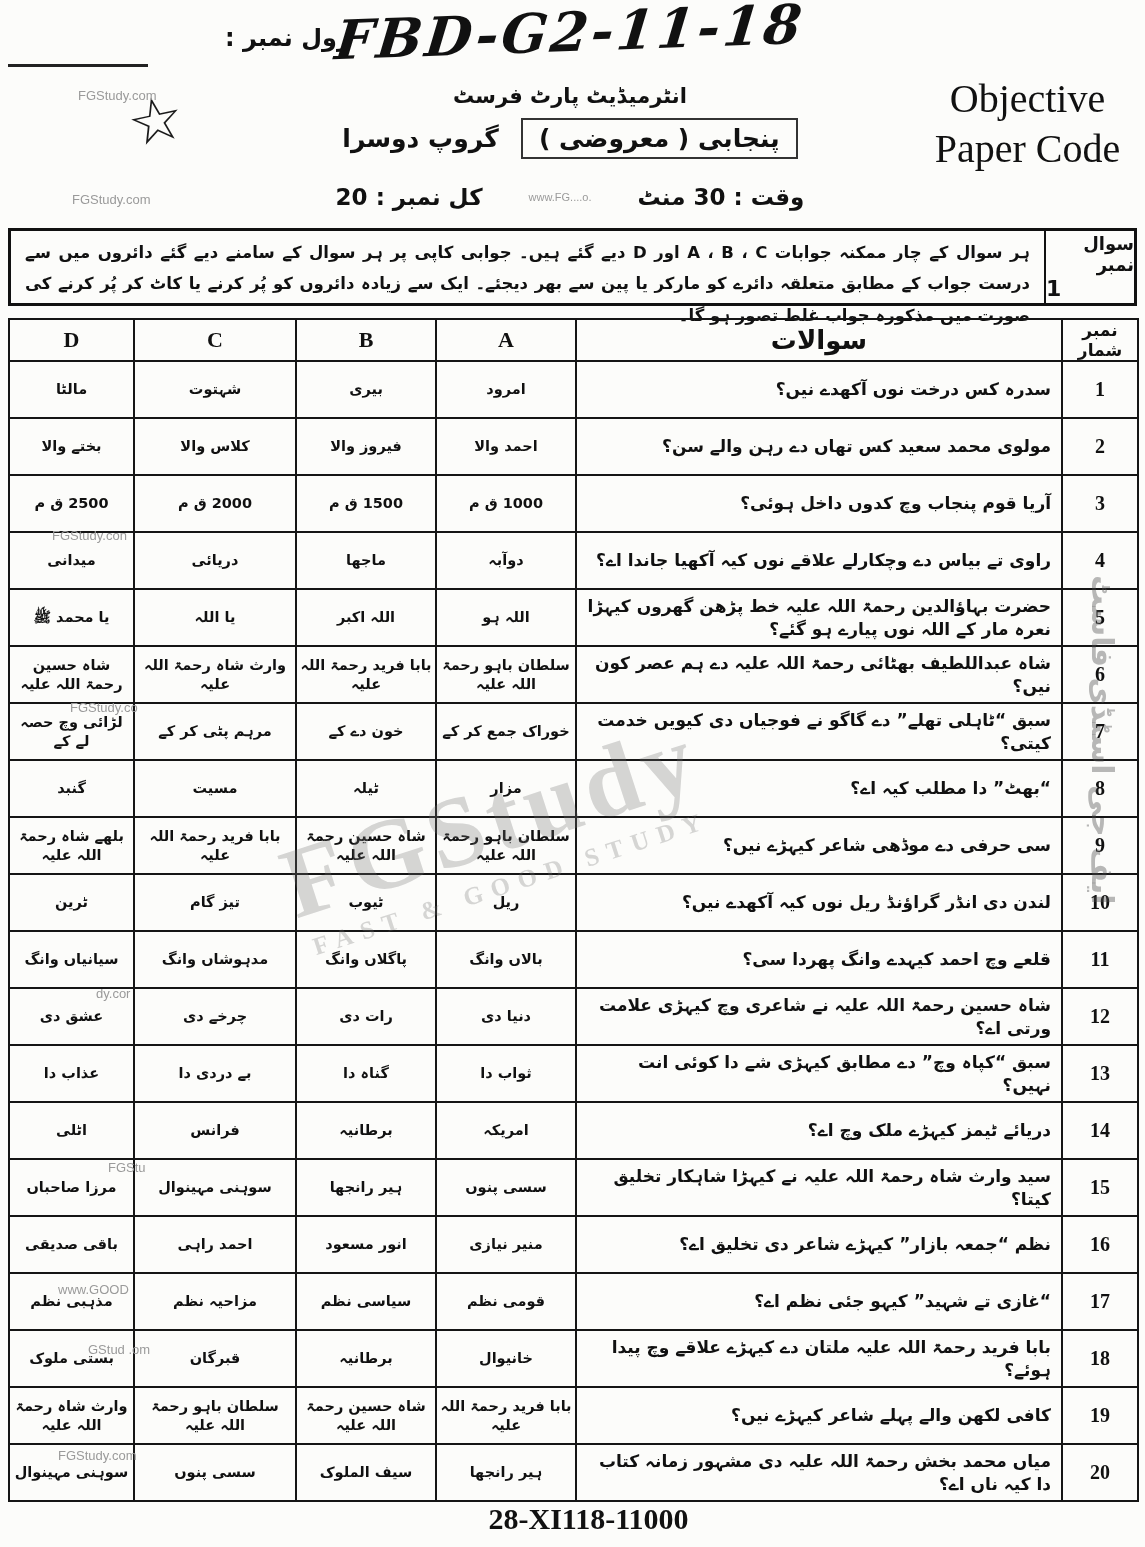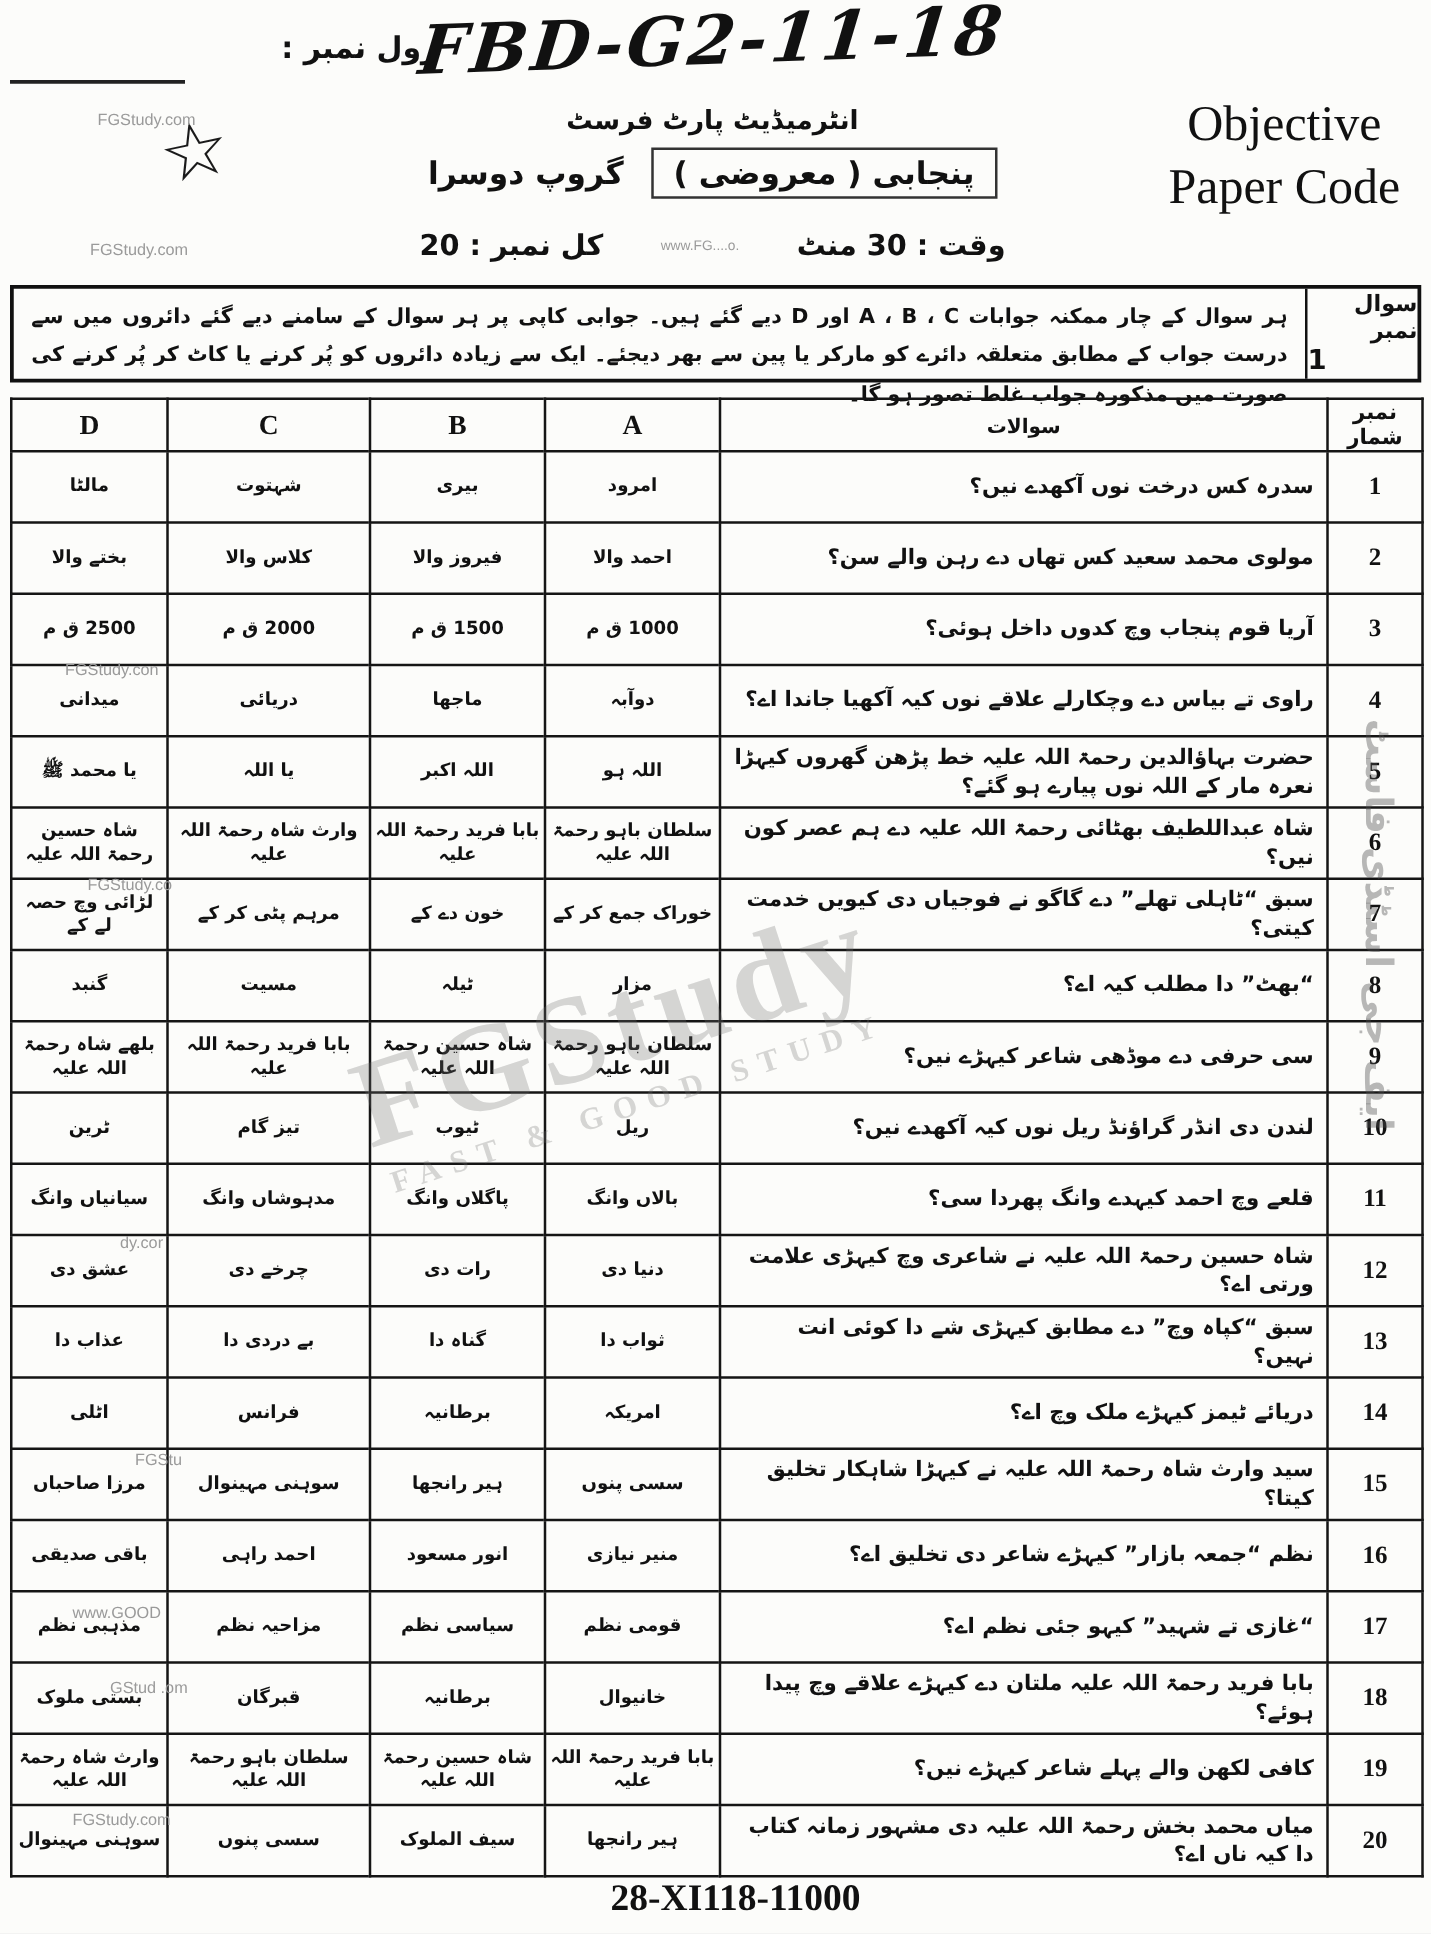--- a/index.html
+++ b/index.html
@@ -50,21 +50,21 @@
   .instruction .qno .lbl { font-size:18px; }
   .instruction .qno .num { font-size:22px; }
   .instruction .text { flex:1; padding:6px 14px; font-size:16.5px; font-weight:bold; line-height:1.9; text-align:justify; direction:rtl; }
   
   .qtable { position:absolute; top:318px; left:8px; width:1129px; border-collapse:collapse; direction:rtl; table-layout:fixed; }
   .qtable th, .qtable td { border:2px solid #151515; overflow:hidden; vertical-align:middle; }
   .qtable thead tr { height:36px; }
   .qtable tbody tr { height:57px; }
   .qtable th { font-weight:bold; text-align:center; }
   .h-sr { font-size:17px; }
-  .h-q  { font-size:16px; }
+  .h-q  { font-size:26px; }
   .h-opt{ font-size:22px; font-family:"Liberation Serif", serif; }
   .qtable td.sr  { text-align:center; font-size:20px; font-weight:bold; font-family:"Liberation Serif", serif; }
   .qtable td.q   { font-size:17px; font-weight:bold; padding:2px 10px; text-align:right; line-height:1.35; }
   .qtable td.opt { text-align:center; font-size:14.5px; font-weight:bold; padding:2px 3px; line-height:1.3; }
   
   .footer { position:absolute; top:1502px; left:0; width:100%; text-align:center;
             font-family:"Liberation Serif", serif; font-size:30px; font-weight:bold;padding-left:32px; }
 </style>
 </head>
 <body>

